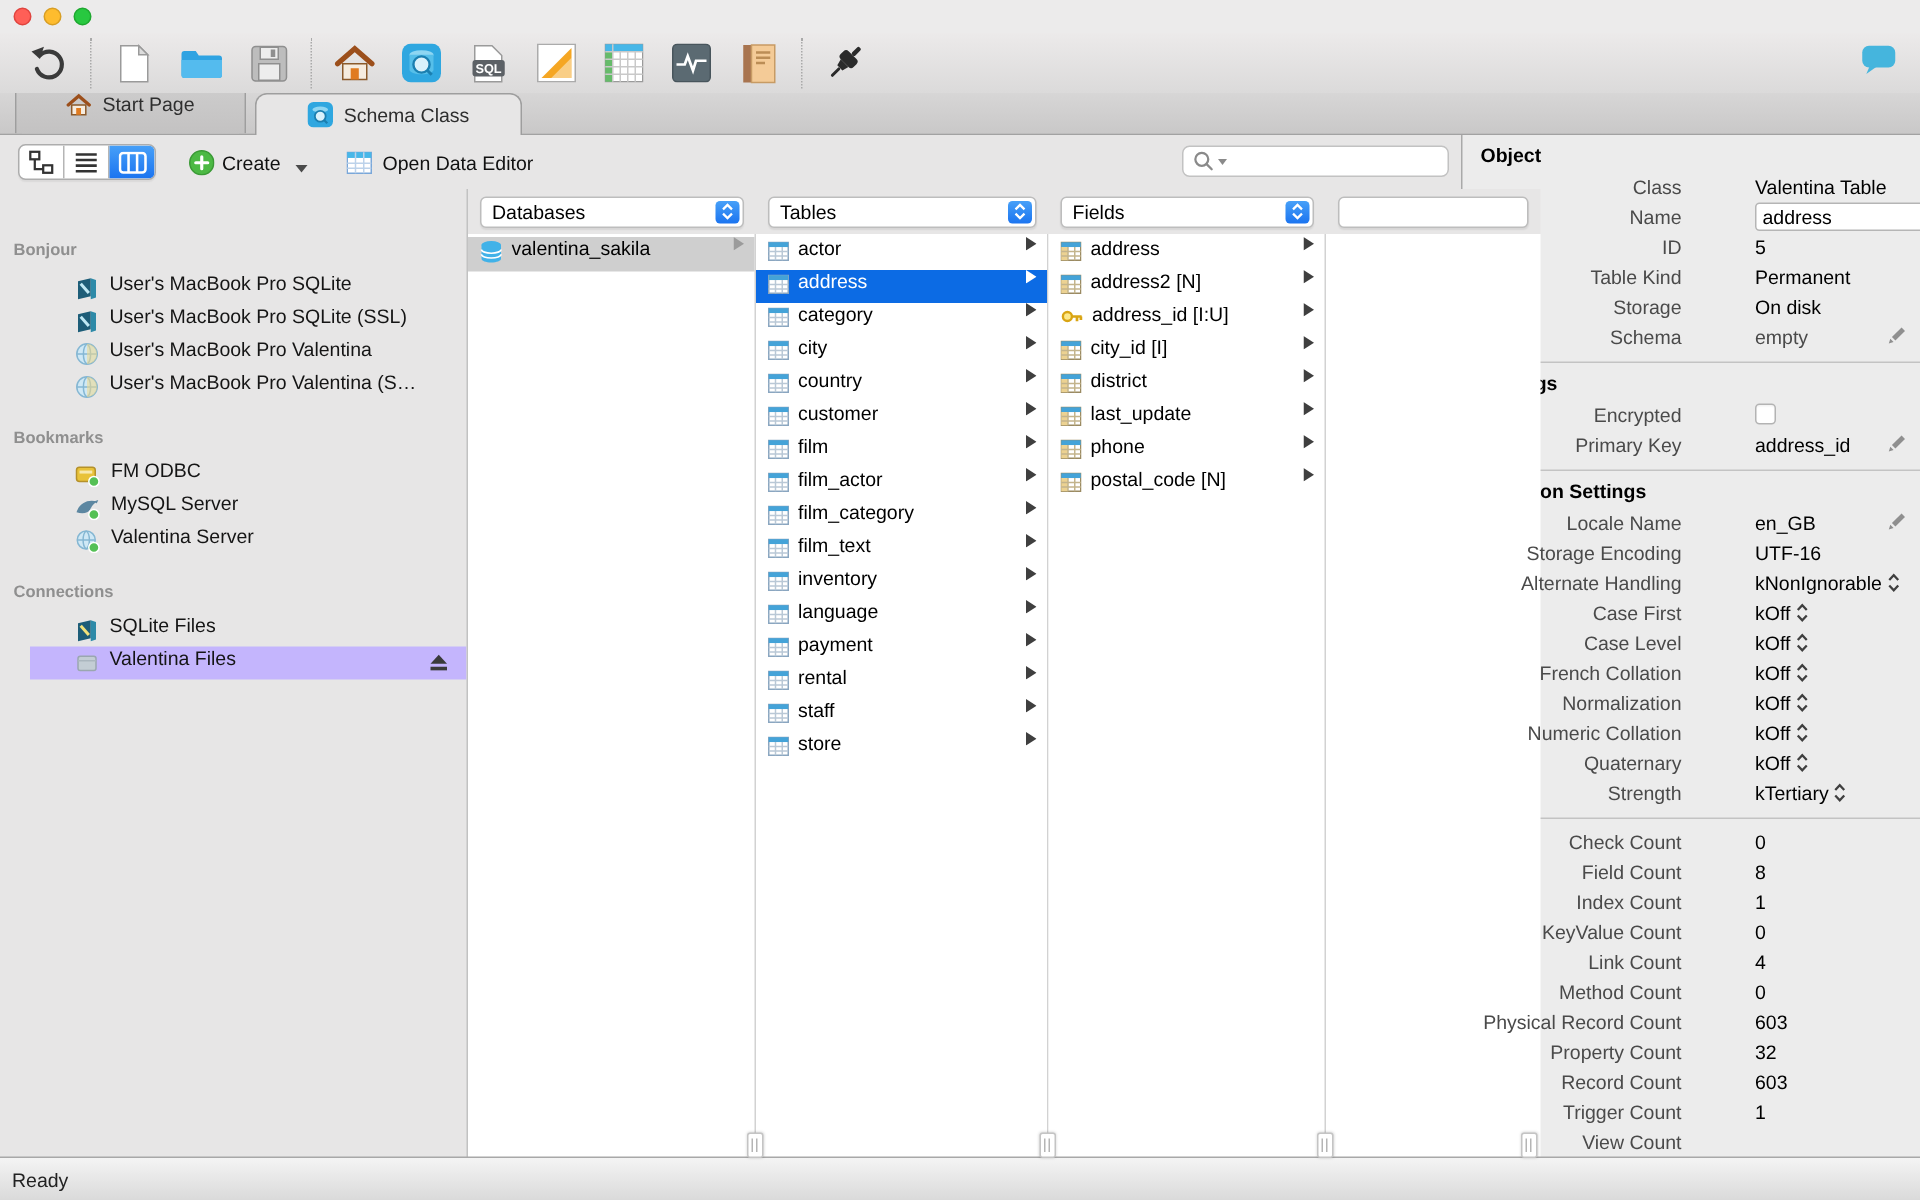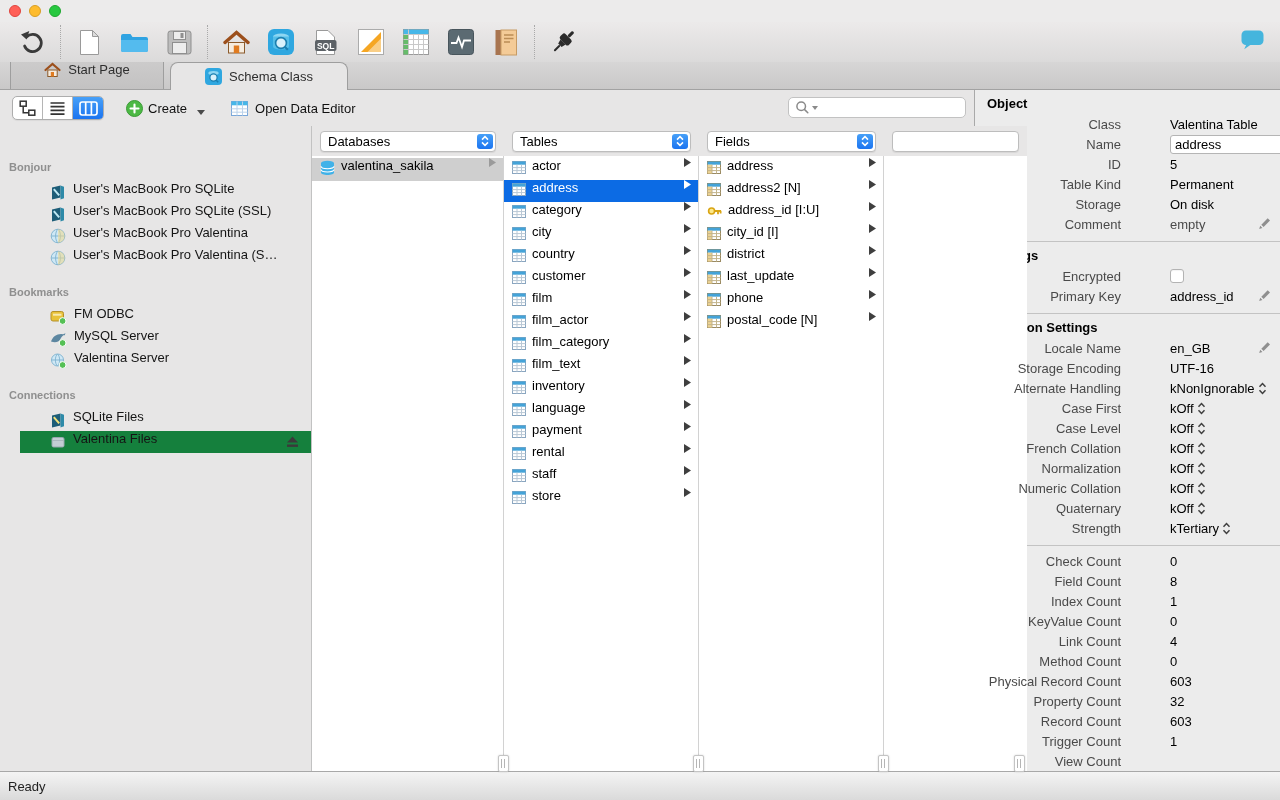--- a/index.html
+++ b/index.html
@@ -47,21 +47,21 @@
               border:1px solid #c2c2c2;border-radius:5px;display:flex;align-items:center;padding-left:6px;}
   .search-caret{width:0;height:0;border-left:3.5px solid transparent;border-right:3.5px solid transparent;border-top:4px solid #8a8a8a;margin-left:2px;margin-top:1px;}
 
   
   .browser{flex:1;display:flex;min-height:0;}
   .sidebar{width:312px;flex:none;box-sizing:border-box;border-right:1px solid #c2c2c2;padding-top:32px;overflow:hidden;background:#e7e6e6;}
   .sb-title{height:18px;line-height:18px;padding-left:9px;font-size:11px;font-weight:bold;color:#8f8f8f;}
   .sb-title.gap{margin-top:14px;}
   .sb-items{margin-top:5px;}
   .sb-item{height:22px;display:flex;padding-left:30px;font-size:13px;color:#151515;position:relative;margin-left:20px;}
-  .sb-item.selected{background:#15803d;}
+  .sb-item.selected{background:#c4b5fd;}
   .sb-item .label{margin-left:7px;white-space:nowrap;overflow:hidden;text-overflow:ellipsis;padding-right:26px;}
   .sb-item .eject{position:absolute;right:12px;top:5px;display:flex;}
 
   .columns{flex:1;display:flex;min-width:0;}
   .col{flex:none;display:flex;flex-direction:column;position:relative;}
   .col-head{height:30px;flex:none;background:#e7e6e6;display:flex;align-items:center;padding:0 8px;box-sizing:border-box;}
   .col-body{flex:1;background:#fff;border-right:1px solid #d2d2d2;box-sizing:border-box;padding-top:2px;position:relative;}
   .col:last-child .col-body{border-right:none;}
 
   .select{position:relative;width:100%;height:21px;box-sizing:border-box;background:#fff;border:1px solid #bdbdbd;border-radius:4px;
@@ -908,21 +908,21 @@
               <span>Permanent</span>
             </span>
           </div>
           <div class="insp-row">
             <span class="insp-label">Storage</span>
             <span class="insp-value">
               <span>On disk</span>
             </span>
           </div>
           <div class="insp-row">
-            <span class="insp-label">Comment</span>
+            <span class="insp-label">Schema</span>
             <span class="insp-value muted">
               <span>empty</span>
             </span>
             <span class="insp-pencil">
               <svg width="13" height="13">
                 <path d="M1.2 12l1-3.2 2.2 2.2zM3.3 7.7L9.7 1.3l2.3 2.3-6.4 6.4z" fill="#8f8f8f"></path>
               </svg>
             </span>
           </div>
         </div>

